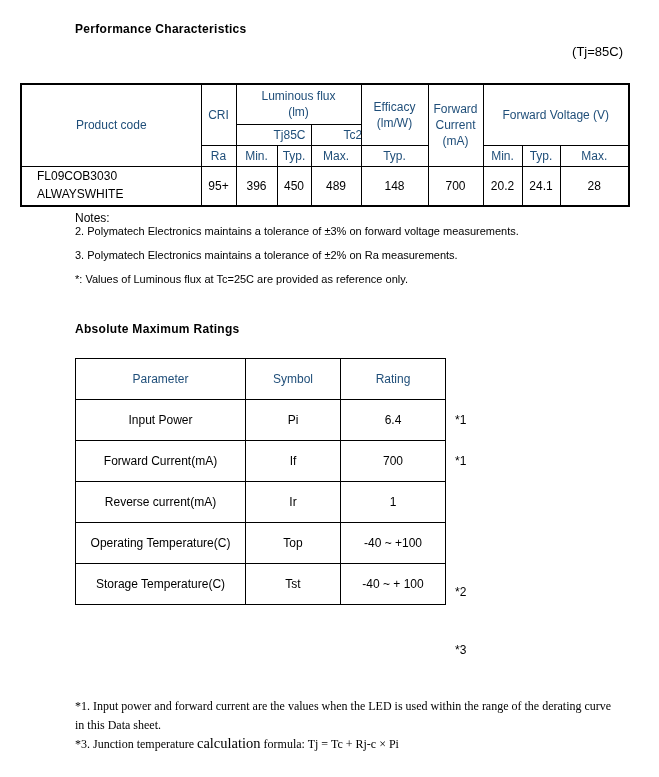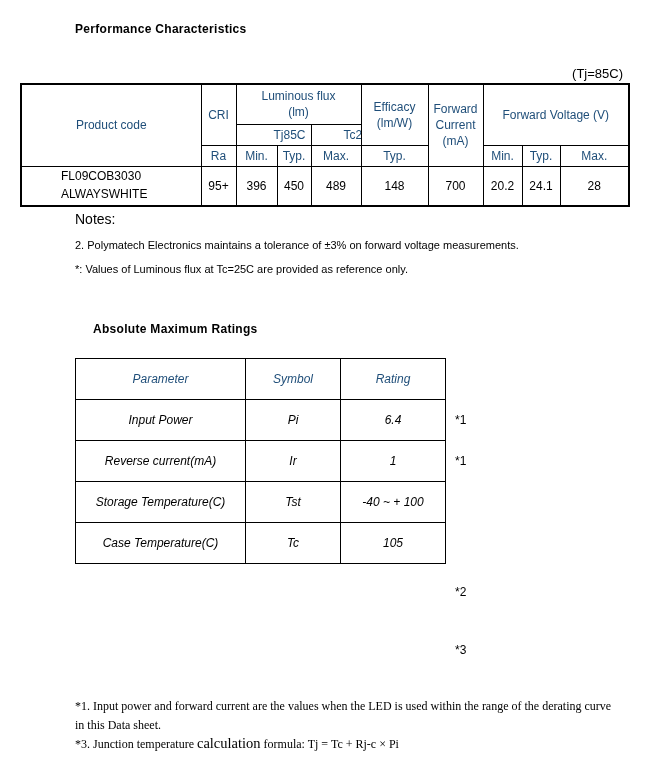--- a/index.html
+++ b/index.html
@@ -6,50 +6,50 @@
   html,body { background:#ffffff; }
   body {
     width:659px; height:777px; position:relative;
     font-family:"Liberation Sans", sans-serif; color:#000;
   }
   .section-title {
     position:absolute; left:75px;
     font-size:12px; font-weight:bold; letter-spacing:0.3px; color:#000;
   }
   #title-perf { top:22px; }
-  #title-amr  { top:322px;margin-left:18px; }
+  #title-amr  { top:322px; }
   .tj-note {
-    position:absolute; top:66px; right:36px;
+    position:absolute; top:44px; right:36px;
     font-size:13px; color:#000;
   }
   table { border-collapse:collapse; table-layout:fixed; }
   td {
     border:1px solid #000; text-align:center; vertical-align:middle;
     font-size:12px; overflow:hidden;
   }
   .blue { color:#1F4E79; }
   .pre { white-space:pre-line; line-height:1.35; }
 
   
   .perf-wrap { position:absolute; left:20px; top:83px; }
   table.perf { width:608px; border:2px solid #000; }
   table.perf tr.hr1 td { height:40px; }
   table.perf tr.hr2 td { height:21px;padding-left:32px; }
   table.perf tr.hr3 td { height:21px; }
   table.perf tr.data td { height:40px; }
-  td.prod-data { text-align:left; padding-left:39px; line-height:1.45; }
+  td.prod-data { text-align:left; padding-left:15px; line-height:1.45; }
 
   
   .notes { position:absolute; left:75px; top:211px; width:540px; }
-  .notes-label { font-size:14px; margin-bottom:12px; }
+  .notes-label { font-size:12px; }
   .note-item { font-size:11px; margin-bottom:12px; }
 
   
   .amr-wrap { position:absolute; left:75px; top:358px; width:470px; }
-  table.amr { width:370px; border:1px solid #000;font-style:italic; }
+  table.amr { width:370px; border:1px solid #000; }
   table.amr td { height:41px; }
   .amr-mark { position:absolute; font-size:12px; left:380px; }
   #mark-0 { top:55px; }
   #mark-1 { top:96px; }
   #mark-2 { top:227px; }
   #mark-3 { top:285px; }
 
   
   .footnotes { position:absolute; left:75px; top:697px; width:540px; }
   .footnote { font-size:12px; line-height:18.5px;font-family:Liberation Serif, serif; }
@@ -116,20 +116,21 @@
       <td>24.1</td>
       <td>28</td>
     </tr>
   </tbody>
     </table>
 </div>
 
 <div class="notes">
   <div class="notes-label">Notes:</div>
   <div class="note-item">2. Polymatech Electronics maintains a tolerance of ±3% on forward voltage measurements.</div>
+  <div class="note-item">3. Polymatech Electronics maintains a tolerance of ±2% on Ra measurements.</div>
   <div class="note-item">*: Values of Luminous flux at Tc=25C are provided as reference only.</div>
 </div>
 
 <h1 id="title-amr" class="section-title">Absolute Maximum Ratings</h1>
 
 <div class="amr-wrap">
   <table class="amr">
     <colgroup>
       <col style="width:170px">
         <col style="width:95px">
@@ -140,33 +141,38 @@
       <td class="blue">Parameter</td>
       <td class="blue">Symbol</td>
       <td class="blue">Rating</td>
     </tr>
     <tr>
       <td>Input Power</td>
       <td>Pi</td>
       <td>6.4</td>
     </tr>
     <tr>
+      <td>Forward Current(mA)</td>
+      <td>If</td>
+      <td>700</td>
+    </tr>
+    <tr>
       <td>Reverse current(mA)</td>
       <td>Ir</td>
       <td>1</td>
     </tr>
     <tr>
+      <td>Operating Temperature(C)</td>
+      <td>Top</td>
+      <td>-40 ~ +100</td>
+    </tr>
+    <tr>
       <td>Storage Temperature(C)</td>
       <td>Tst</td>
       <td>-40 ~ + 100</td>
-    </tr>
-    <tr>
-      <td>Case Temperature(C)</td>
-      <td>Tc</td>
-      <td>105</td>
     </tr>
   </tbody>
     </table>
   <span id="mark-0" class="amr-mark">*1</span>
   <span id="mark-1" class="amr-mark">*1</span>
   <span id="mark-2" class="amr-mark">*2</span>
   <span id="mark-3" class="amr-mark">*3</span>
 </div>
 
 <div class="footnotes">

